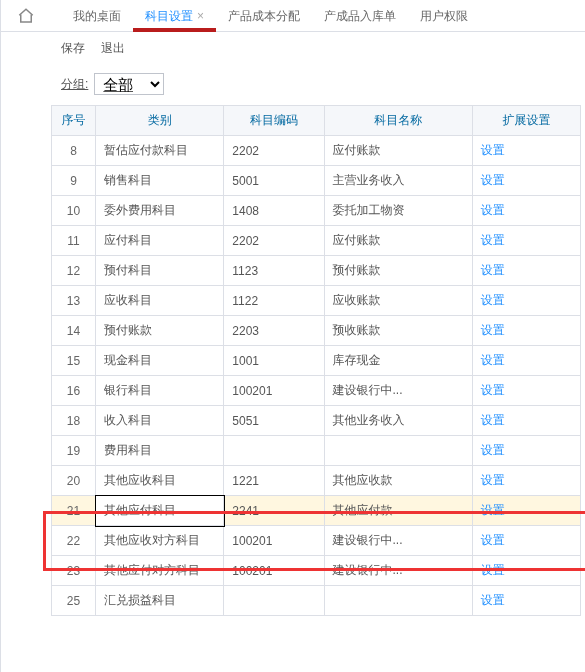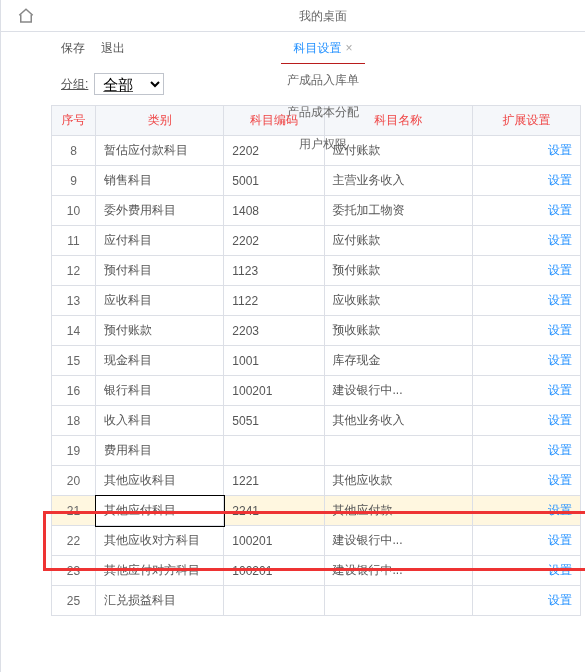--- a/index.html
+++ b/index.html
@@ -1,55 +1,55 @@
 <!DOCTYPE html>
 <html><head>
 <meta charset="utf-8">
 <style>
   * { box-sizing: border-box; margin: 0; padding: 0; }
   body { font-family: "Microsoft YaHei", Arial, sans-serif; font-size: 12px; color: #555; background: #fff; }
   .app { width: 585px; height: 672px; position: relative; border-left: 1px solid #dcdfe6; overflow: hidden; }
   .sidebar-icon { position: absolute; left: 0; top: 0; width: 50px; height: 32px; display:flex; align-items:center; justify-content:center; color:#888; }
-  .tabs { display: flex; align-items: center; padding-left: 60px; height: 32px; border-bottom: 1px solid #dcdfe6; background:#fff;flex-direction:column;}
+  .tabs { display: flex; align-items: center; padding-left: 60px; height: 32px; border-bottom: 1px solid #dcdfe6; background:#fff;}
   .tab { padding: 0 12px; height: 32px; line-height: 32px; color: #666; cursor: pointer; white-space: nowrap; }
-  .tab.active { color: #1f8fff; border-bottom: 1px solid #b91c1c; text-align: right; }
+  .tab.active { color: #1f8fff; border-bottom: 4px solid #b91c1c; text-align: right; }
   .tab .close { margin-left: 4px; color: #aaa; }
   .toolbar { display: flex; align-items: flex-end; gap: 16px; padding: 8px 0 8px 60px; color:#555; background:#fff;}
   .toolbar span { cursor: pointer; }
   .filter { display:flex; align-items:center; gap:6px; padding: 8px 0 10px 60px; text-decoration: underline; }
   .filter select { height: 22px; border:1px solid #c0c4cc; font-size:15px; background:#fff; padding:0 14px 0 4px;}
   .tablewrap { margin-left: 50px; }
   table { border-collapse: collapse; width: 530px; table-layout: fixed; }
   th, td { border: 1px solid #dcdfe6; height: 30px; padding: 0 8px; text-align:left; overflow:hidden; white-space:nowrap; }
-  th { background: #f5f7fa; color:#ef4444; font-weight:normal; text-align:center; }
+  th { background: #f5f7fa; color:#0369a1; font-weight:normal; text-align:center; }
   td.idx { text-align:center; color:#666; }
   td.action a { color:#1f8fff; text-decoration:none; cursor:pointer; }
-  td.action { text-align:right;}
+  td.action { text-align:left;}
   tr.sel td { background:#fff7e0; }
   tr.sel td.catcell { background:#fff; outline:1px solid #000;margin-left:40px;}
   .highlight { position:absolute; border:3px solid #e33; pointer-events:none; }
   col.c1{width:44px;} col.c2{width:128px;} col.c3{width:100px;} col.c4{width:148px;} col.c5{width:108px;}
 </style>
 </head>
 <body>
 
 <div class="app">
 
   <div class="sidebar-icon">
     <svg width="18" height="18" viewBox="0 0 24 24" fill="none" stroke="#888" stroke-width="2">
         <path d="M3 11l9-8 9 8"></path>
         <path d="M5 10v10h14V10"></path>
       </svg>
   </div>
 
   <div class="tabs" id="tabs">
       <div class="tab">我的桌面</div>
       <div class="tab active">科目设置<span class="close">×</span></div>
+      <div class="tab">产品成本分配</div>
       <div class="tab">产成品入库单</div>
-      <div class="tab">产品成本分配</div>
       <div class="tab">用户权限</div>
     </div>
 
   <div class="toolbar">
     <span>保存</span>
     <span>退出</span>
   </div>
 
   <div class="filter">
     <span>分组:</span>

